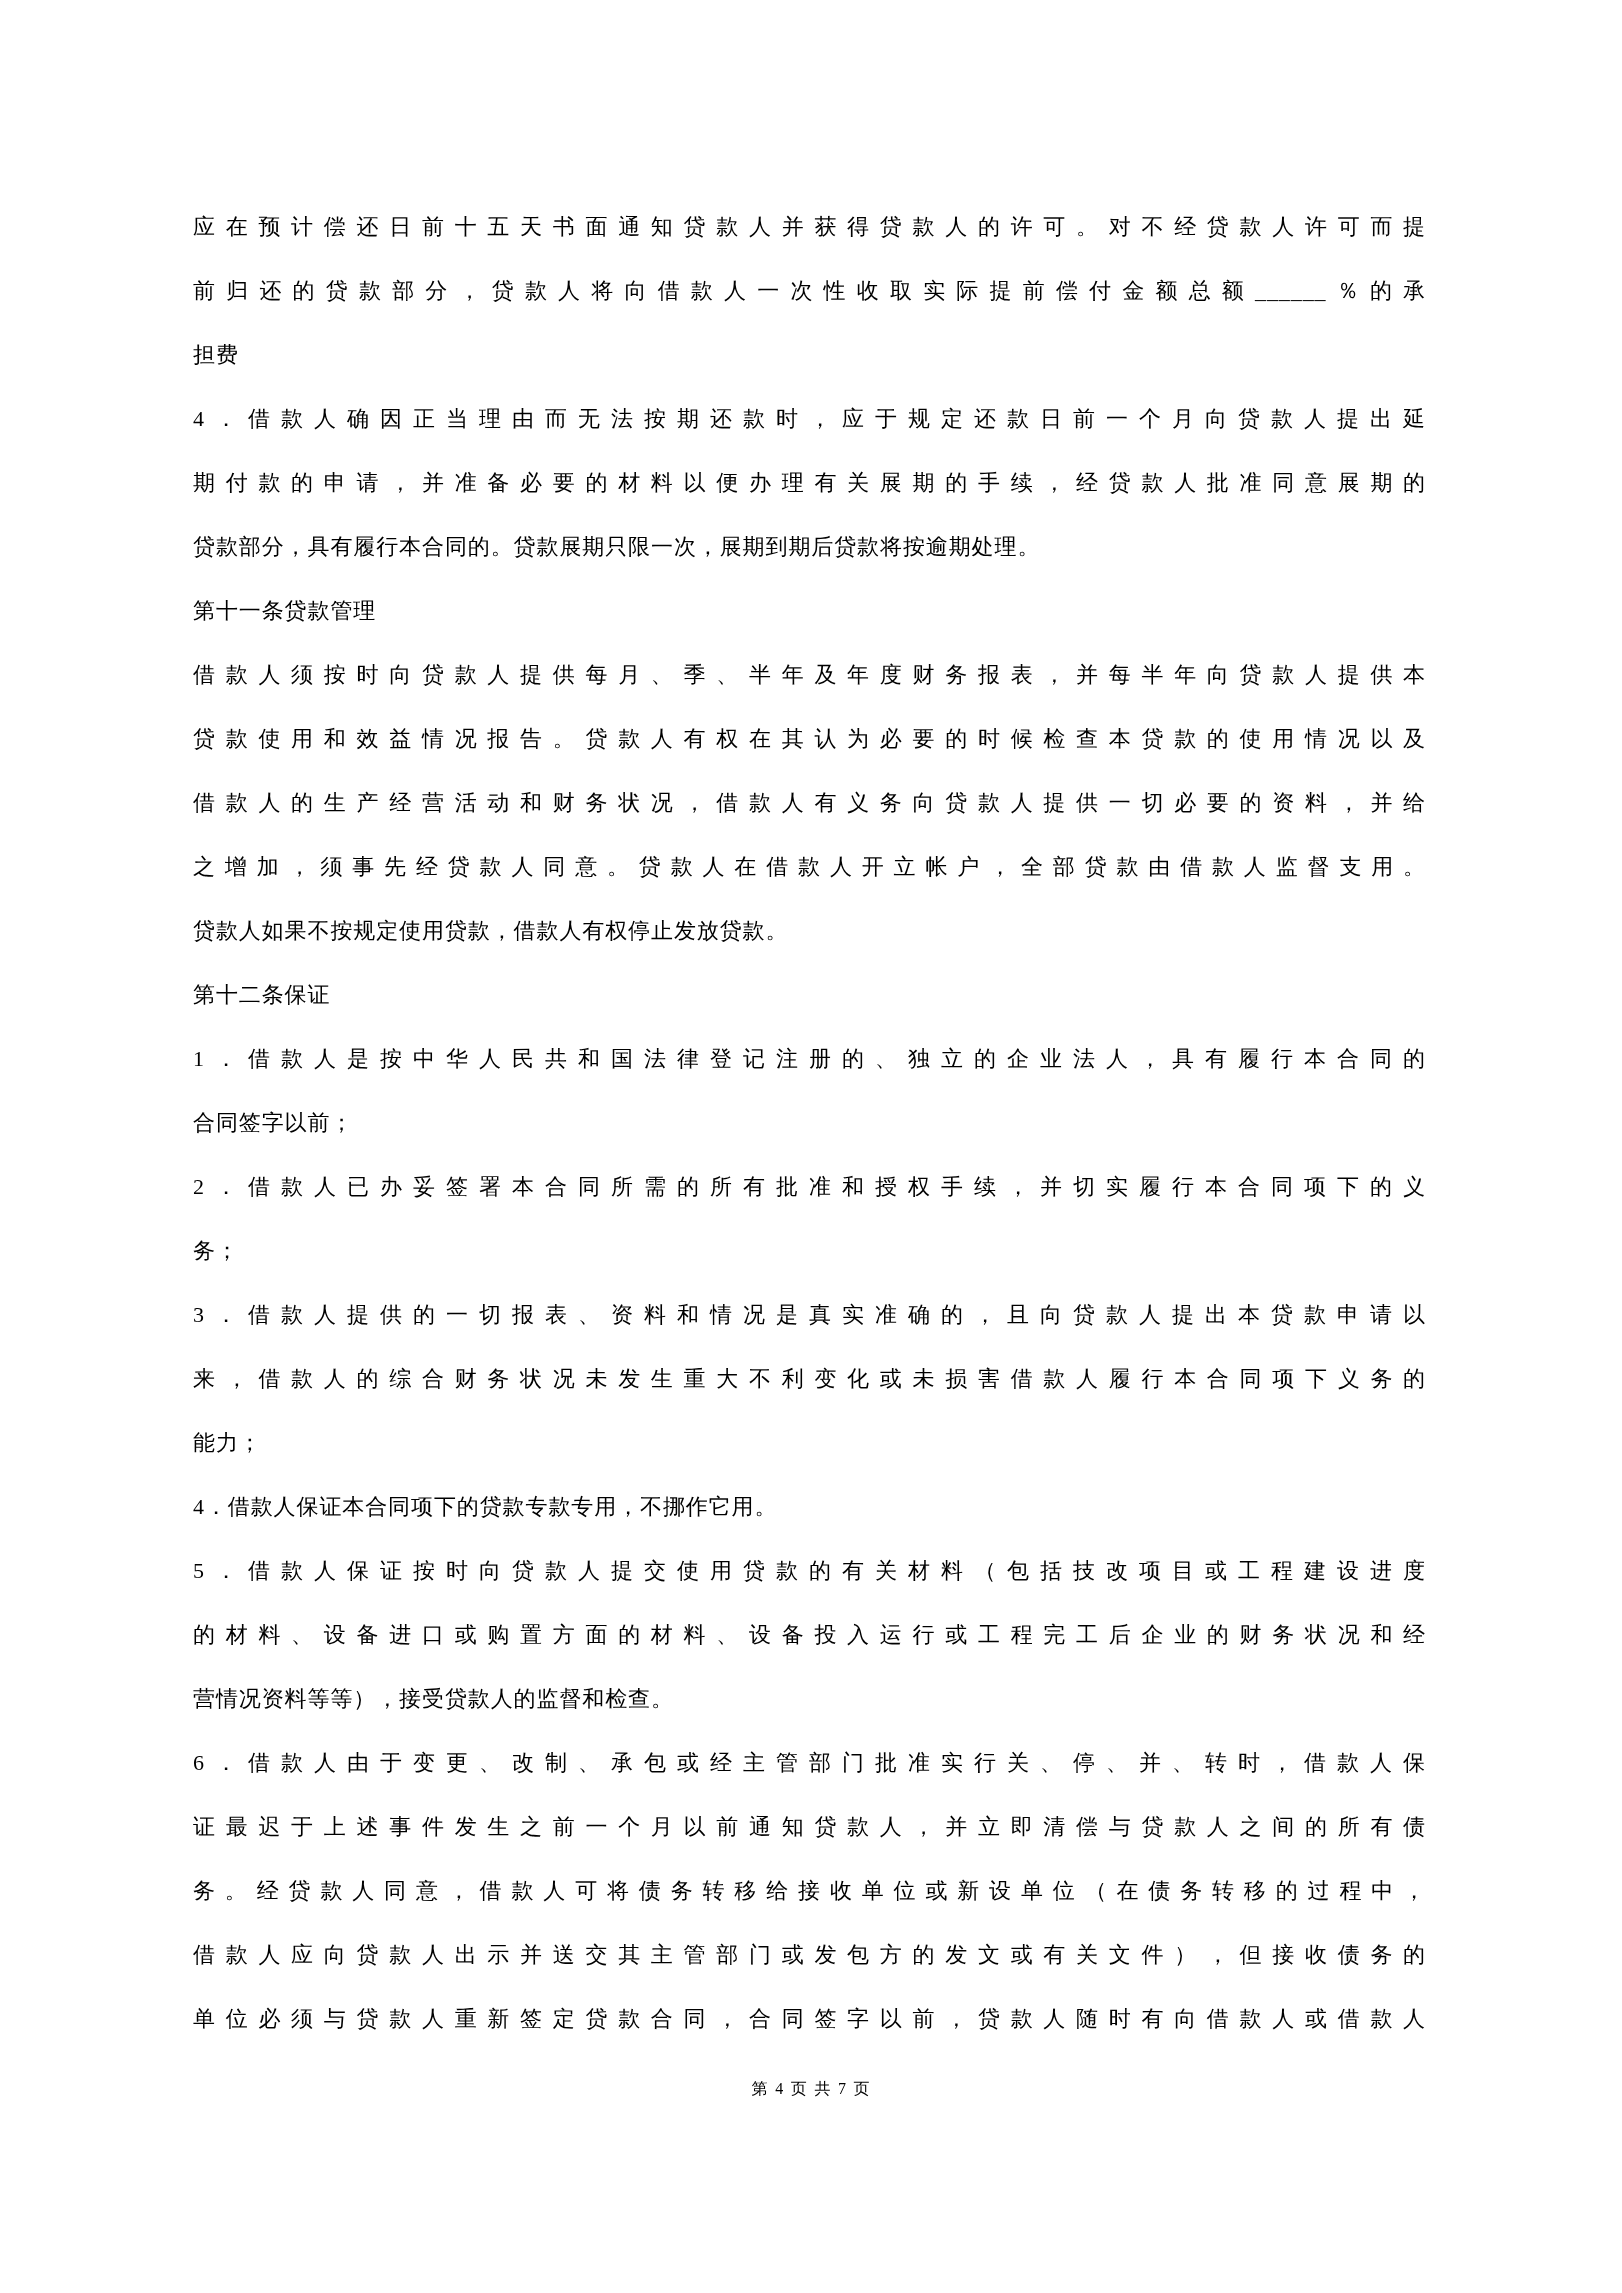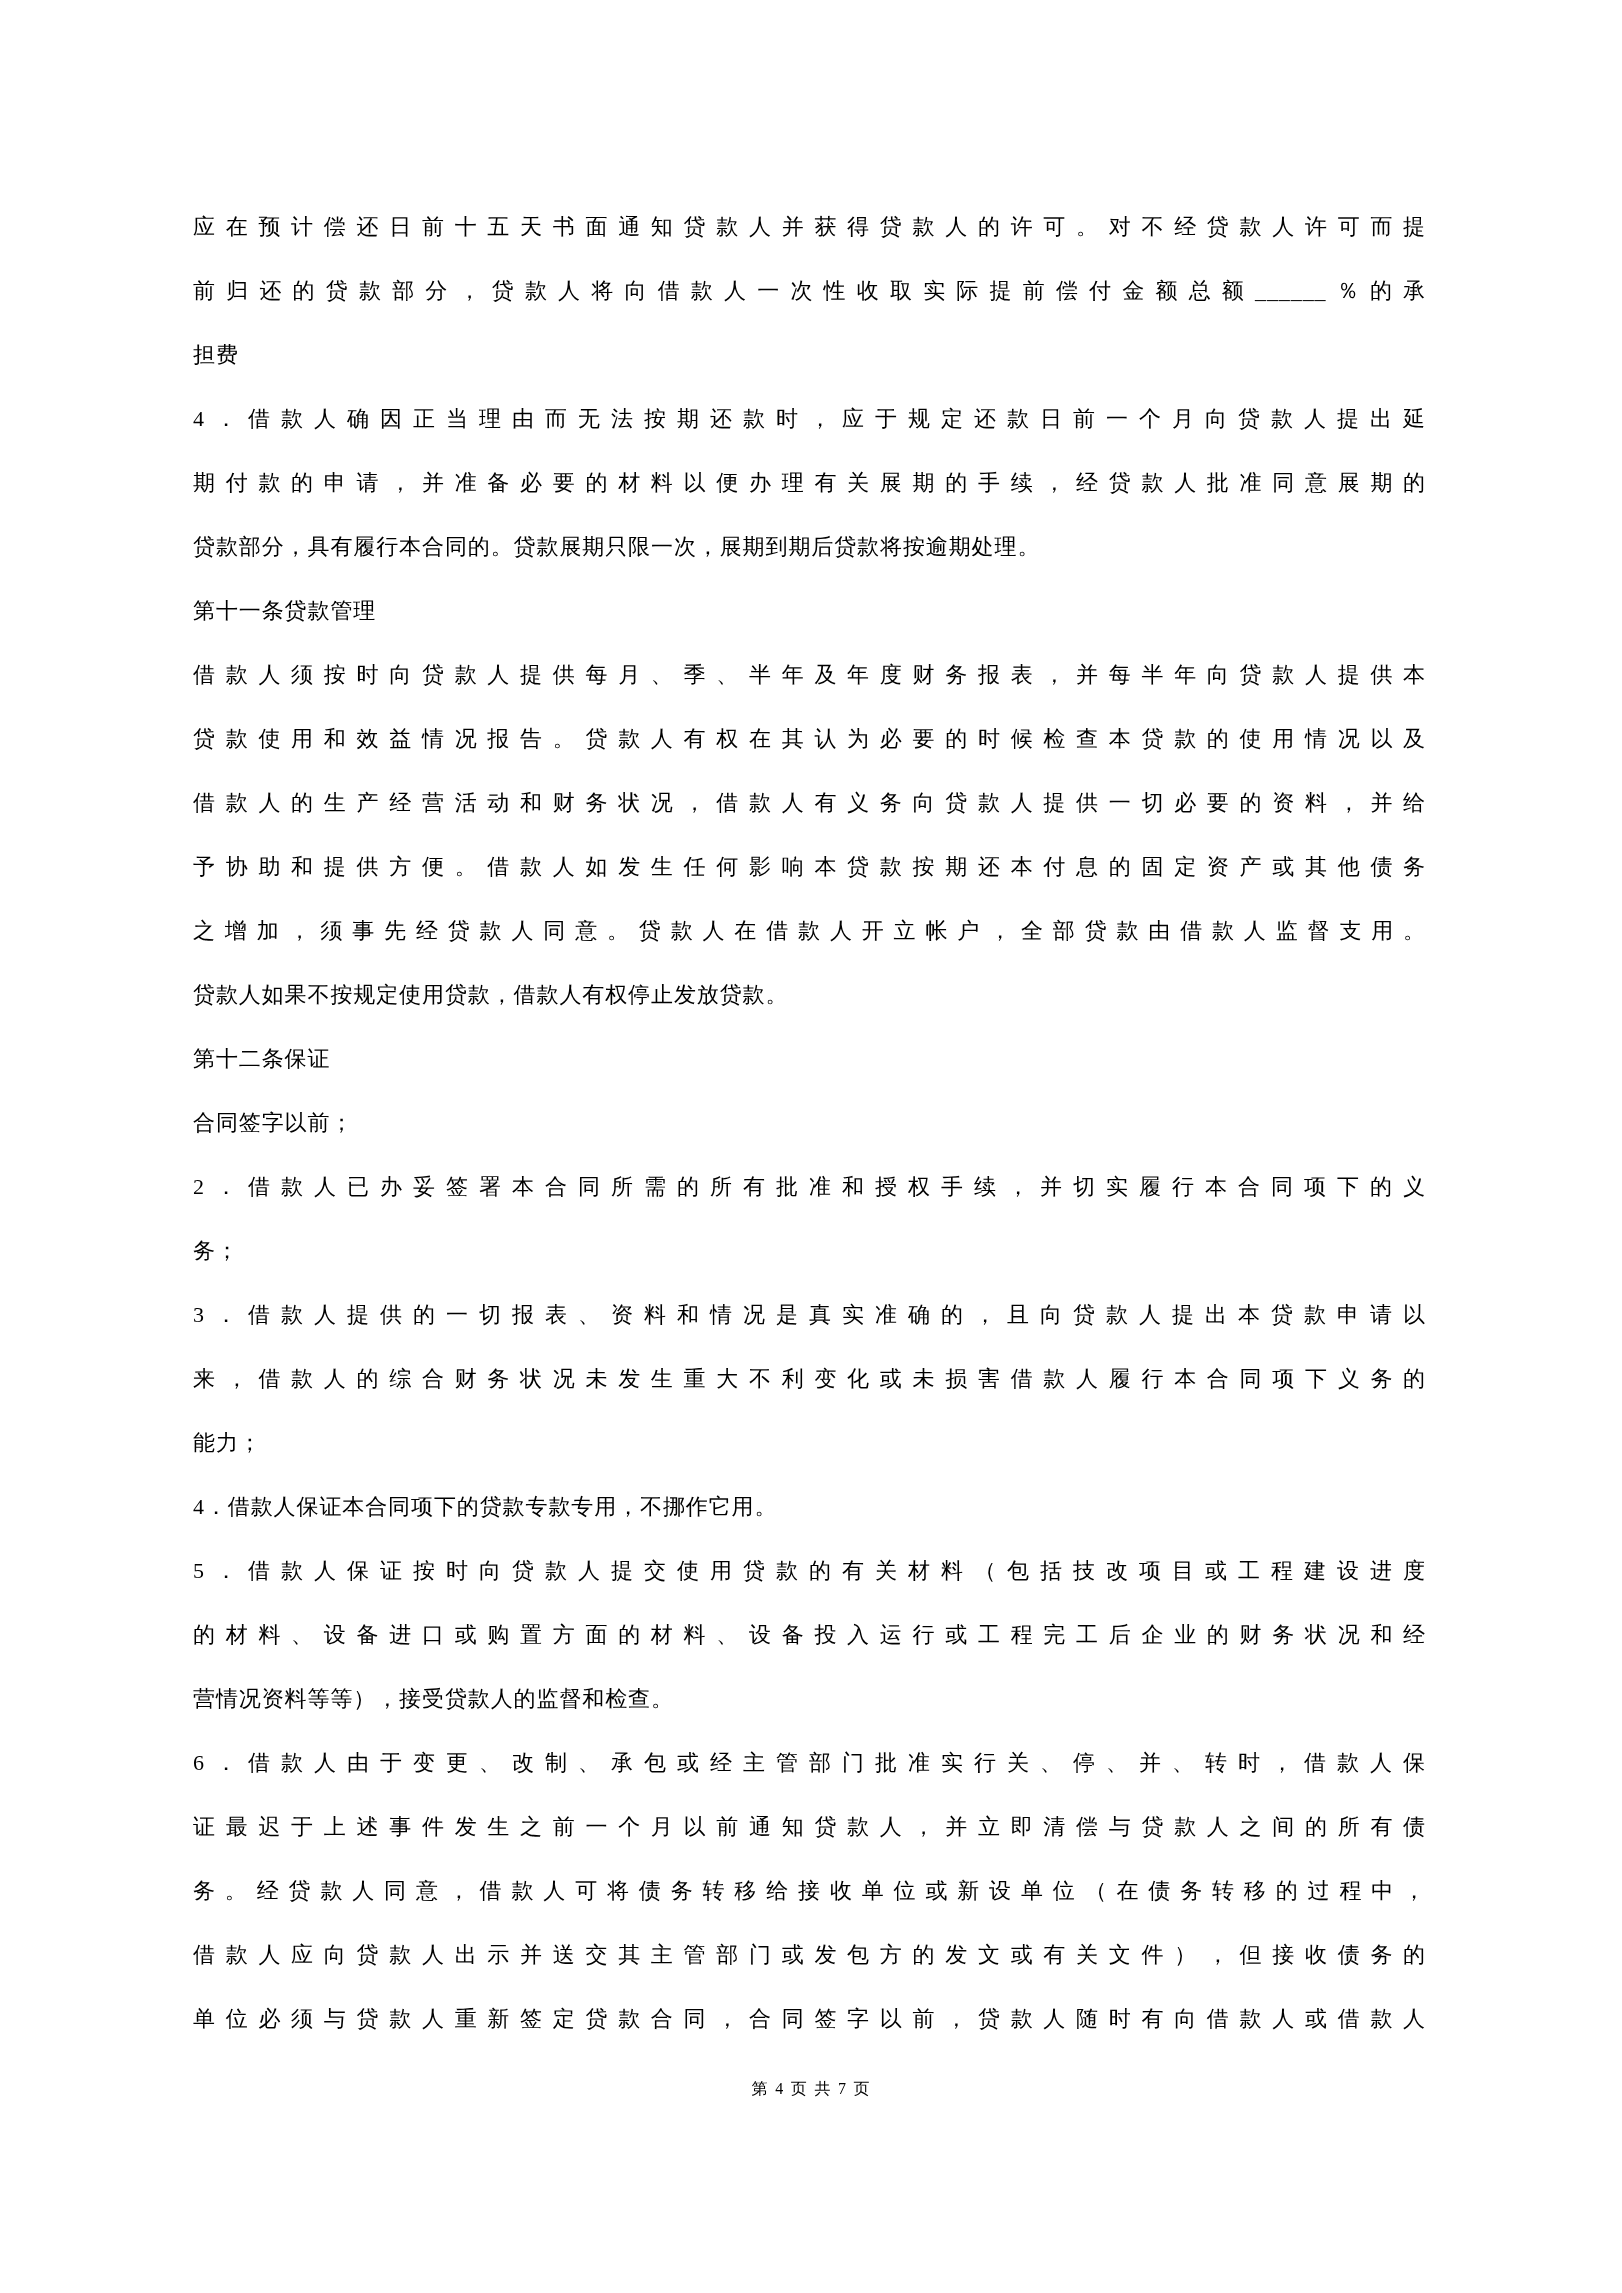--- a/index.html
+++ b/index.html
@@ -53,24 +53,24 @@
       <div class="line justify">应在预计偿还日前十五天书面通知贷款人并获得贷款人的许可。对不经贷款人许可而提</div>
       <div class="line justify">前归还的贷款部分，贷款人将向借款人一次性收取实际提前偿付金额总额______％的承</div>
       <div class="line">担费</div>
       <div class="line justify">4．借款人确因正当理由而无法按期还款时，应于规定还款日前一个月向贷款人提出延</div>
       <div class="line justify">期付款的申请，并准备必要的材料以便办理有关展期的手续，经贷款人批准同意展期的</div>
       <div class="line">贷款部分，具有履行本合同的。贷款展期只限一次，展期到期后贷款将按逾期处理。</div>
       <div class="line">第十一条贷款管理</div>
       <div class="line justify">借款人须按时向贷款人提供每月、季、半年及年度财务报表，并每半年向贷款人提供本</div>
       <div class="line justify">贷款使用和效益情况报告。贷款人有权在其认为必要的时候检查本贷款的使用情况以及</div>
       <div class="line justify">借款人的生产经营活动和财务状况，借款人有义务向贷款人提供一切必要的资料，并给</div>
-      <div class="line justify">予协助和提供方便。借款人如发生任何影响本贷款按期还本付息的固定资产或其他债务</div>
       <div class="line justify">之增加，须事先经贷款人同意。贷款人在借款人开立帐户，全部贷款由借款人监督支用。</div>
       <div class="line">贷款人如果不按规定使用贷款，借款人有权停止发放贷款。</div>
       <div class="line">第十二条保证</div>
+      <div class="line justify">1．借款人是按中华人民共和国法律登记注册的、独立的企业法人，具有履行本合同的</div>
       <div class="line">合同签字以前；</div>
       <div class="line justify">2．借款人已办妥签署本合同所需的所有批准和授权手续，并切实履行本合同项下的义</div>
       <div class="line">务；</div>
       <div class="line justify">3．借款人提供的一切报表、资料和情况是真实准确的，且向贷款人提出本贷款申请以</div>
       <div class="line justify">来，借款人的综合财务状况未发生重大不利变化或未损害借款人履行本合同项下义务的</div>
       <div class="line">能力；</div>
       <div class="line">4．借款人保证本合同项下的贷款专款专用，不挪作它用。</div>
       <div class="line justify">5．借款人保证按时向贷款人提交使用贷款的有关材料（包括技改项目或工程建设进度</div>
       <div class="line justify">的材料、设备进口或购置方面的材料、设备投入运行或工程完工后企业的财务状况和经</div>
       <div class="line">营情况资料等等），接受贷款人的监督和检查。</div>

